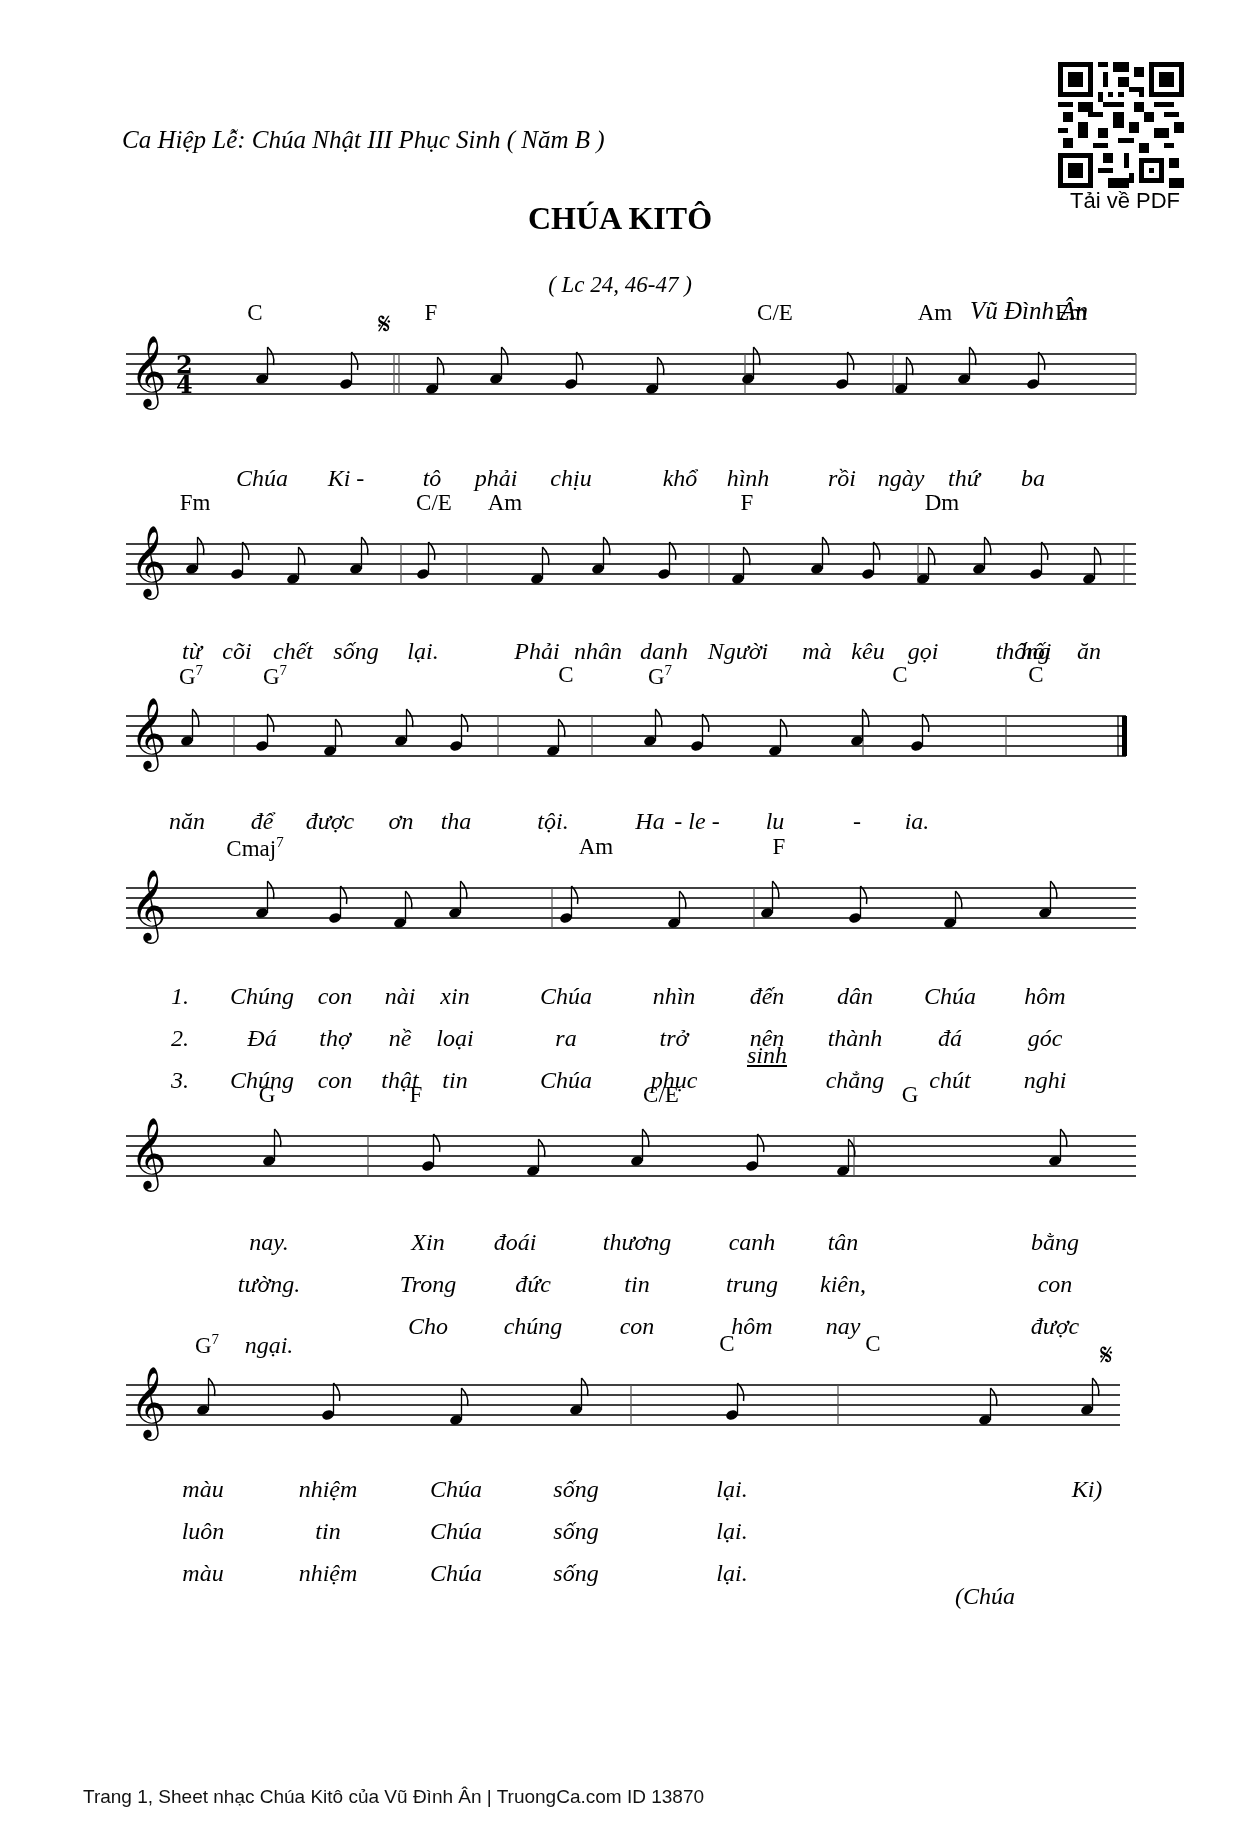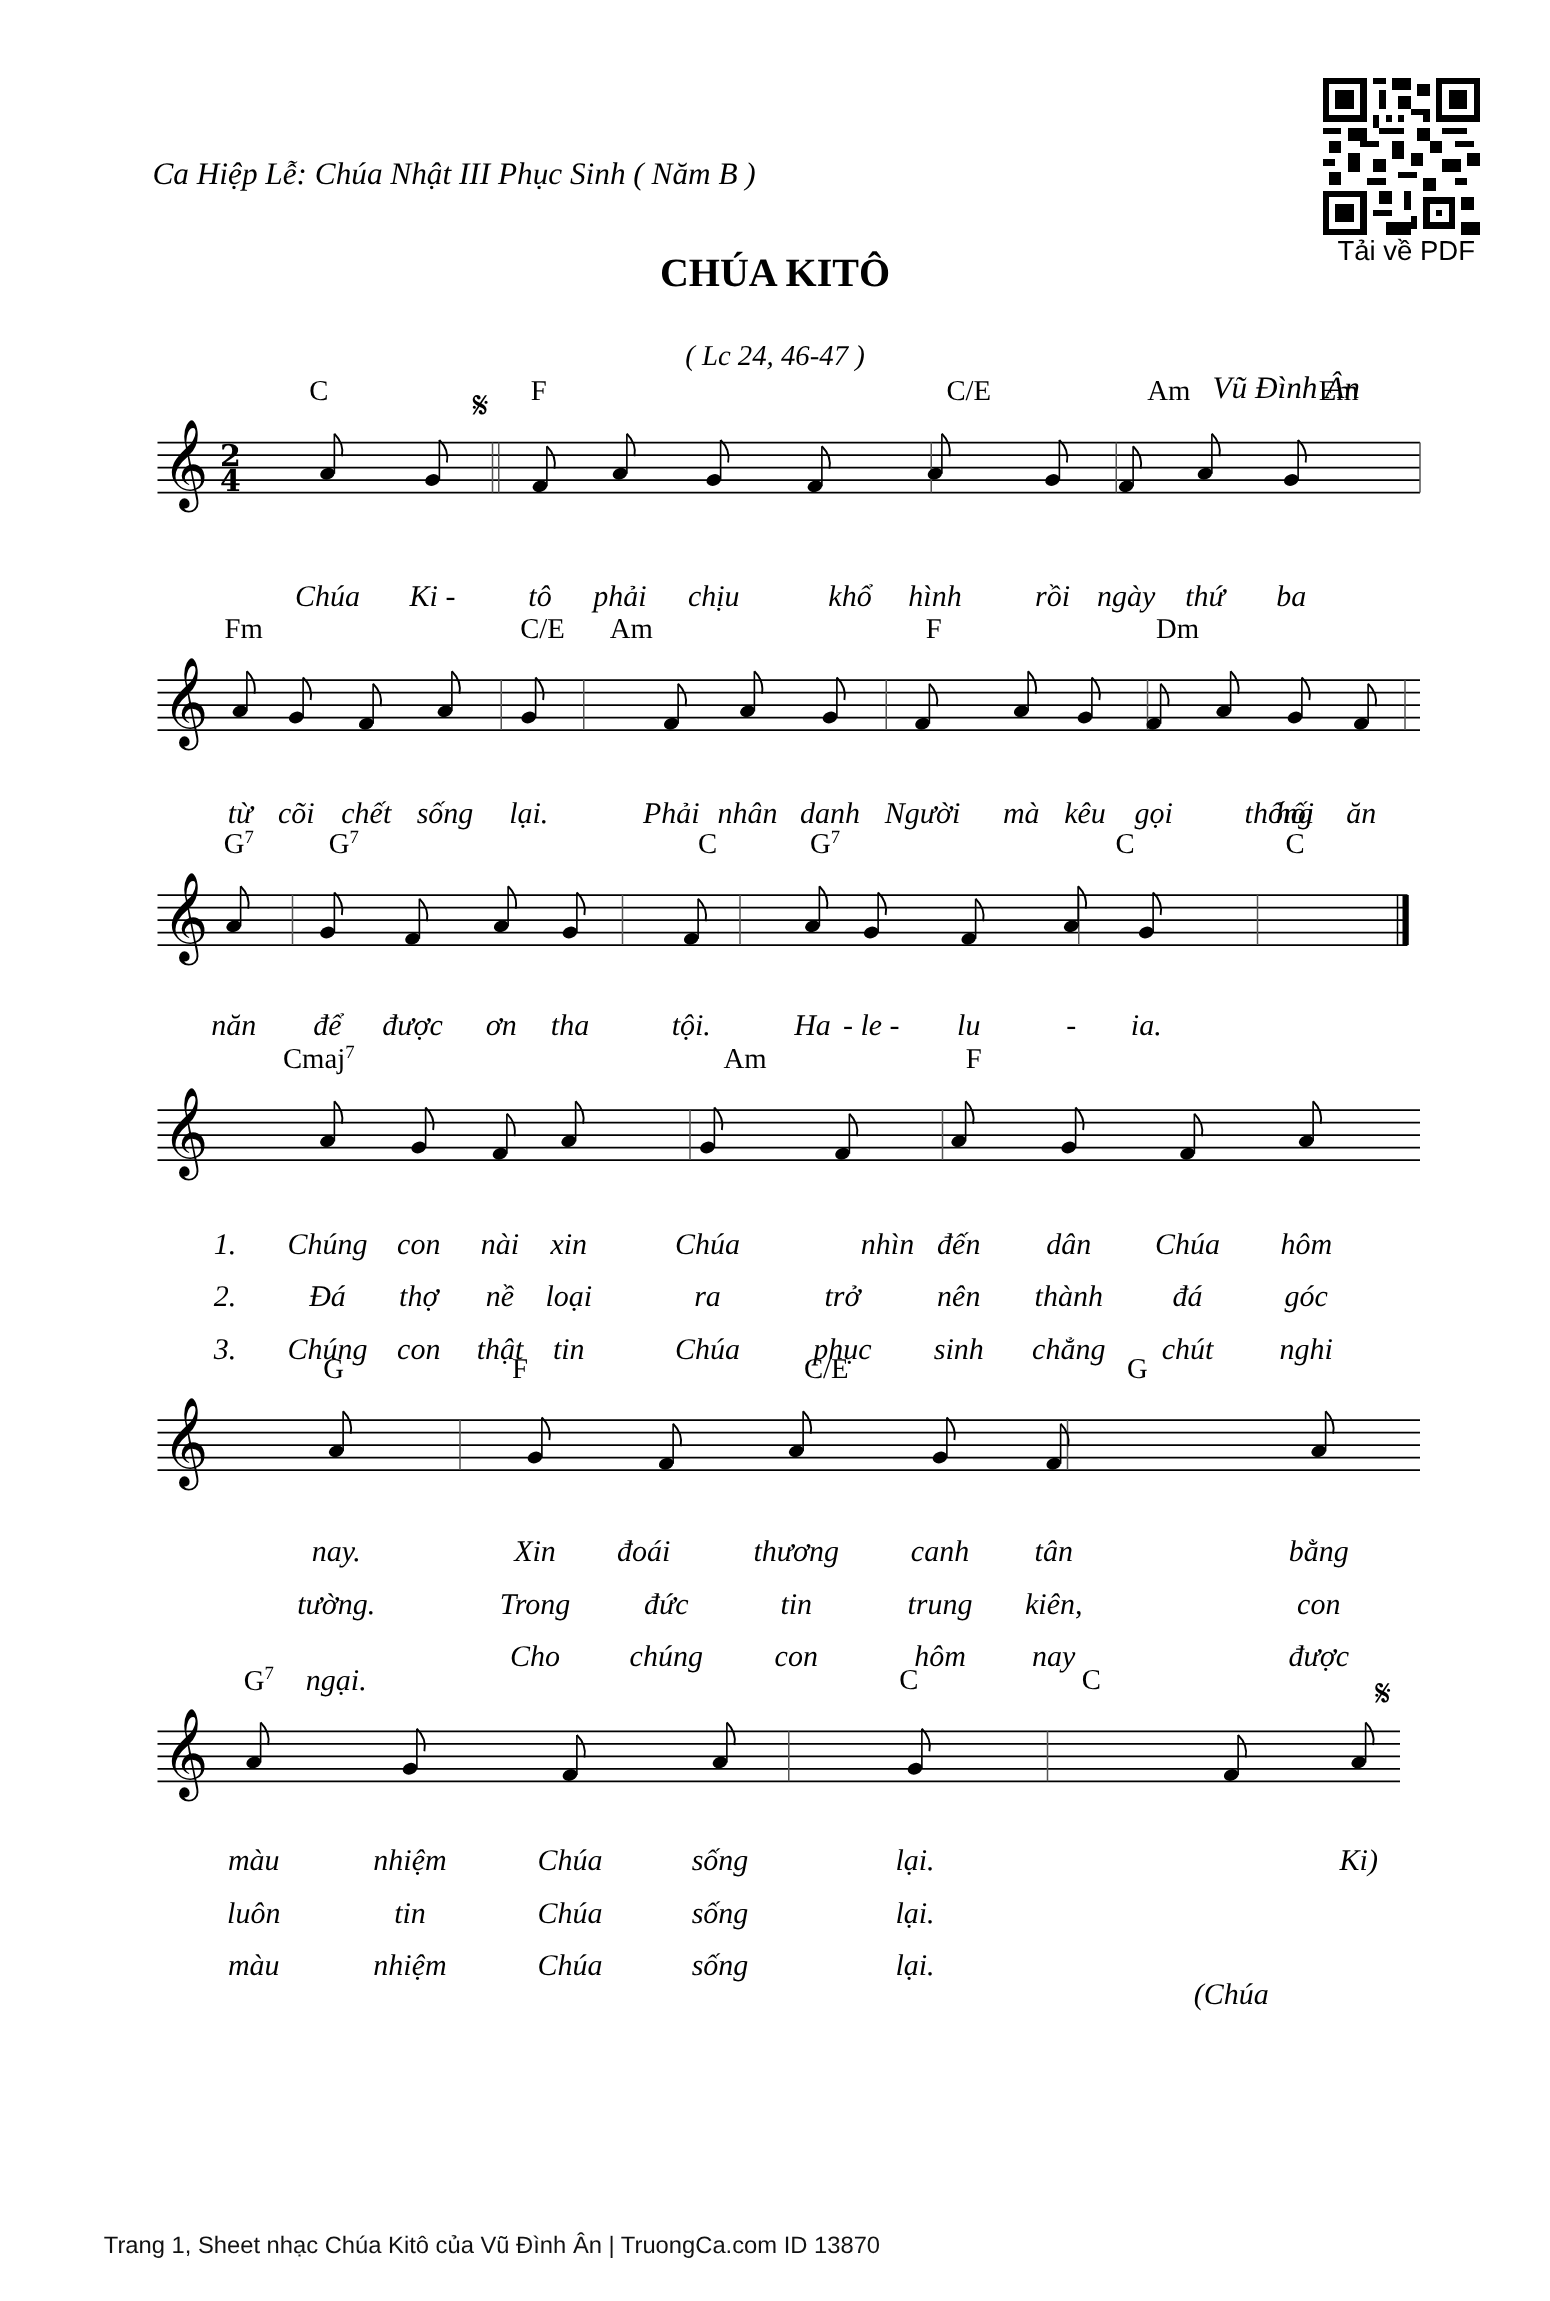--- a/index.html
+++ b/index.html
@@ -413,21 +413,21 @@
 <div class="lyric" style="left: 917px; top: 808px;">ia.</div>
 <div class="chord" style="left: 255px; top: 834px;"><span>Cmaj</span><sup>7</sup></div>
 <div class="chord" style="left: 596px; top: 834px;"><span>Am</span></div>
 <div class="chord" style="left: 779px; top: 834px;"><span>F</span></div>
 <div class="lyric" style="left: 180px; top: 983px;">1.</div>
 <div class="lyric" style="left: 262px; top: 983px;">Chúng</div>
 <div class="lyric" style="left: 335px; top: 983px;">con</div>
 <div class="lyric" style="left: 400px; top: 983px;">nài</div>
 <div class="lyric" style="left: 455px; top: 983px;">xin</div>
 <div class="lyric" style="left: 566px; top: 983px;">Chúa</div>
-<div class="lyric" style="left: 674px; top: 983px; margin-left: 36px;">nhìn</div>
+<div class="lyric" style="left: 674px; top: 983px;">nhìn</div>
 <div class="lyric" style="left: 767px; top: 983px;">đến</div>
 <div class="lyric" style="left: 855px; top: 983px;">dân</div>
 <div class="lyric" style="left: 950px; top: 983px;">Chúa</div>
 <div class="lyric" style="left: 1045px; top: 983px;">hôm</div>
 <div class="lyric" style="left: 180px; top: 1025px;">2.</div>
 <div class="lyric" style="left: 262px; top: 1025px;">Đá</div>
 <div class="lyric" style="left: 335px; top: 1025px;">thợ</div>
 <div class="lyric" style="left: 400px; top: 1025px;">nề</div>
 <div class="lyric" style="left: 455px; top: 1025px;">loại</div>
 <div class="lyric" style="left: 566px; top: 1025px;">ra</div>
@@ -436,21 +436,21 @@
 <div class="lyric" style="left: 855px; top: 1025px;">thành</div>
 <div class="lyric" style="left: 950px; top: 1025px;">đá</div>
 <div class="lyric" style="left: 1045px; top: 1025px;">góc</div>
 <div class="lyric" style="left: 180px; top: 1067px;">3.</div>
 <div class="lyric" style="left: 262px; top: 1067px;">Chúng</div>
 <div class="lyric" style="left: 335px; top: 1067px;">con</div>
 <div class="lyric" style="left: 400px; top: 1067px;">thật</div>
 <div class="lyric" style="left: 455px; top: 1067px;">tin</div>
 <div class="lyric" style="left: 566px; top: 1067px;">Chúa</div>
 <div class="lyric" style="left: 674px; top: 1067px;">phục</div>
-<div class="lyric" style="left: 767px; top: 1067px;">sinh</div>
+<div class="lyric" style="left: 767px; top: 1042px; text-decoration: underline;">sinh</div>
 <div class="lyric" style="left: 855px; top: 1067px;">chẳng</div>
 <div class="lyric" style="left: 950px; top: 1067px;">chút</div>
 <div class="lyric" style="left: 1045px; top: 1067px;">nghi</div>
 <div class="chord" style="left: 267px; top: 1082px;"><span>G</span></div>
 <div class="chord" style="left: 416px; top: 1082px;"><span>F</span></div>
 <div class="chord" style="left: 661px; top: 1082px;"><span>C/E</span></div>
 <div class="chord" style="left: 910px; top: 1082px;"><span>G</span></div>
 <div class="lyric" style="left: 269px; top: 1229px;">nay.</div>
 <div class="lyric" style="left: 428px; top: 1229px;">Xin</div>
 <div class="lyric" style="left: 515px; top: 1229px;">đoái</div>

